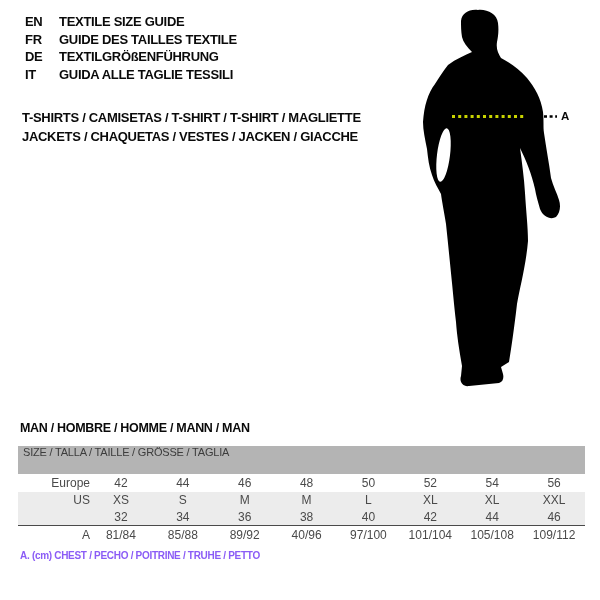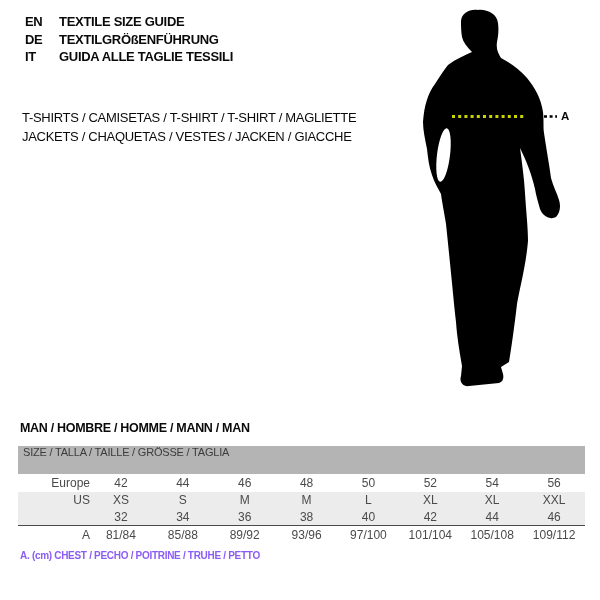--- a/index.html
+++ b/index.html
@@ -12,21 +12,21 @@
   .abs{position:absolute;}
 
   
   .langs{left:25px;top:13px;}
   .lang-row{display:flex;height:17.5px;line-height:17.5px;}
   .lang-code{width:34px;font-size:13px;font-weight:bold;color:#0a0a0a;letter-spacing:-0.3px;}
   .lang-label{font-size:13px;font-weight:bold;color:#0a0a0a;letter-spacing:-0.3px;white-space:nowrap;}
 
   
   .products{left:22px;top:109px;}
-  .product-line{font-size:13px;font-weight:normal;color:#0a0a0a;letter-spacing:-0.3px;line-height:18.5px;white-space:nowrap;}
+  .product-line{font-size:13px;font-weight:bold;color:#0a0a0a;letter-spacing:-0.3px;line-height:18.5px;white-space:nowrap;}
 
   
   .figure-svg{left:415px;top:5px;}
   .marker-a{left:561px;top:110px;font-size:11.5px;font-weight:bold;color:#0a0a0a;}
 
   
   .man-title{left:20px;top:421px;font-size:12.5px;font-weight:bold;color:#0a0a0a;letter-spacing:-0.3px;}
 
   
   .size-table{left:18px;top:446px;width:567px;}
@@ -42,20 +42,24 @@
   
   .footnote{left:20px;top:550px;font-size:10px;font-weight:bold;color:#8b5cf6;letter-spacing:-0.3px;}
 </style>
 </head>
 <body>
 
 <div class="abs langs">
   <div class="lang-row">
     <span class="lang-code">EN</span>
     <span class="lang-label">TEXTILE SIZE GUIDE</span>
+  </div>
+  <div class="lang-row">
+    <span class="lang-code">FR</span>
+    <span class="lang-label">GUIDE DES TAILLES TEXTILE</span>
   </div>
   <div class="lang-row">
     <span class="lang-code">DE</span>
     <span class="lang-label">TEXTILGRÖßENFÜHRUNG</span>
   </div>
   <div class="lang-row">
     <span class="lang-code">IT</span>
     <span class="lang-label">GUIDA ALLE TAGLIE TESSILI</span>
   </div>
 </div>
@@ -148,21 +152,21 @@
     <div class="tcell">42</div>
     <div class="tcell">44</div>
     <div class="tcell">46</div>
   </div>
 
   <div class="trow r3">
     <div class="tcell lbl">A</div>
     <div class="tcell">81/84</div>
     <div class="tcell">85/88</div>
     <div class="tcell">89/92</div>
-    <div class="tcell">93/96</div>
+    <div class="tcell">40/96</div>
     <div class="tcell">97/100</div>
     <div class="tcell">101/104</div>
     <div class="tcell">105/108</div>
     <div class="tcell">109/112</div>
   </div>
 </div>
 
 <div class="abs footnote">A. (cm) CHEST / PECHO / POITRINE / TRUHE / PETTO</div>
 
 </body></html>

